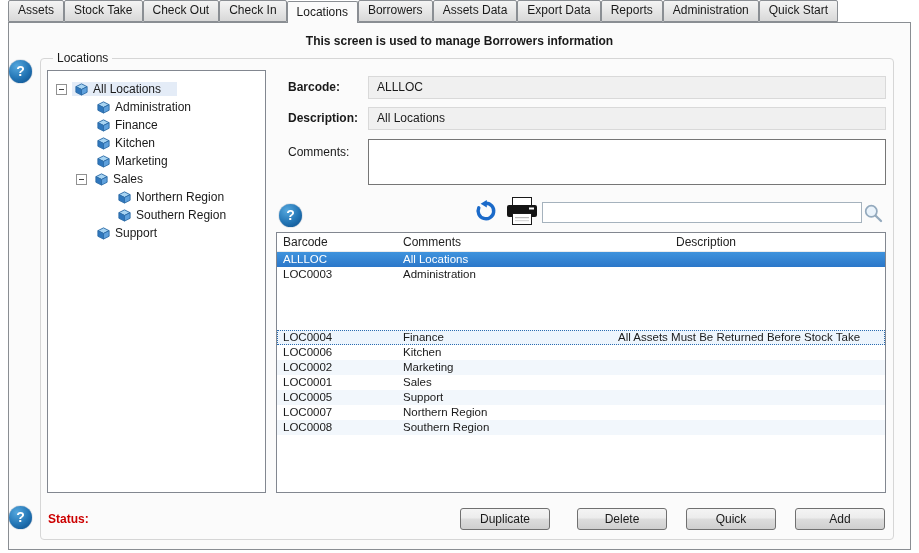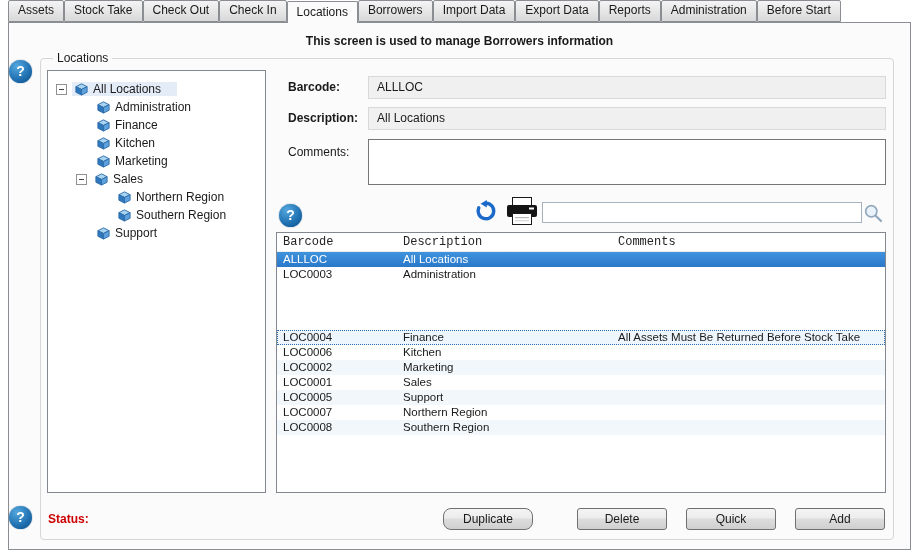--- a/index.html
+++ b/index.html
@@ -65,38 +65,38 @@
   .refresh { position:absolute; left:475px; top:200px; width:22px; height:22px; cursor:pointer; }
   .printer { position:absolute; left:505px; top:197px; width:34px; height:29px; cursor:pointer; }
   .searchbox { position:absolute; left:542px; top:202px; width:320px; height:21px;
     border:1px solid #a5b2bd; background:#fff; padding:0 5px; font:12px "Liberation Sans",sans-serif; }
   .magnifier { position:absolute; left:863px; top:203px; width:20px; height:20px; cursor:pointer; }
 
   
   .listview { position:absolute; left:276px; top:232px; width:610px; height:261px;
     border:1px solid #828790; background:#fff; overflow:hidden; }
   .lv-header { display:flex; height:19px; line-height:18px; background:#fff;
-    border-bottom:1px solid #ececec; color:#222;font-family:Liberation Mono, monospace; }
+    border-bottom:1px solid #ececec; color:#222; }
   .lv-header .c { padding-left:6px; cursor:pointer; }
   .c.c-barcode { width:120px; flex:0 0 120px; }
   .c.c-desc    { width:215px; flex:0 0 215px; }
   .c.c-comm    { flex:1 1 auto; }
   .lv-row { display:flex; height:15px; line-height:15px; font-size:11.5px; cursor:pointer; }
   .lv-row .c { padding-left:6px; white-space:nowrap; overflow:hidden; }
   .lv-row.alt { background:#f2f7fc; }
   .lv-row.selected { background:linear-gradient(#3f93dd,#2b77c9); color:#fff; }
   .lv-row.focused { background:#edf5fd; outline:1px dotted #2b6cb0; outline-offset:-1px;margin-top:48px; }
 
   
   .statuslabel { position:absolute; left:48px; top:512px; font-weight:bold; color:#cc0000; }
   .btn { position:absolute; top:508px; width:90px; height:22px; text-align:center;
     border:1px solid #707070; border-radius:3px; color:#1a1a1a;
     background:linear-gradient(#f4f4f4,#ececec 45%,#dddddd 50%,#cfcfcf);
     font:12px "Liberation Sans",sans-serif; line-height:20px; cursor:pointer; }
-  .btn.b1 { left:443px;border-radius:8px; } .btn.b2 { left:577px; } .btn.b3 { left:686px; } .btn.b4 { left:795px; }
+  .btn.b1 { left:460px; } .btn.b2 { left:577px; } .btn.b3 { left:686px; } .btn.b4 { left:795px; }
 </style>
 </head>
 <body>
 
 <svg width="0" height="0" style="position:absolute">
   <defs>
     <g id="cubeicon">
       <polygon points="2,5 8,2 14,5 8,8" fill="#a8d4f2" stroke="#2d6da8" stroke-width="1"></polygon>
       <polygon points="2,5 8,8 8,14 2,11" fill="#2f77bd" stroke="#2d6da8" stroke-width="1"></polygon>
       <polygon points="8,8 14,5 14,11 8,14" fill="#5ea0dc" stroke="#2d6da8" stroke-width="1"></polygon>
@@ -106,25 +106,25 @@
 
 <div id="app">
 
   <div class="tabstrip">
     <div class="tab">Assets</div>
     <div class="tab">Stock Take</div>
     <div class="tab">Check Out</div>
     <div class="tab">Check In</div>
     <div class="tab active">Locations</div>
     <div class="tab">Borrowers</div>
-    <div class="tab">Import Data</div>
+    <div class="tab">Assets Data</div>
     <div class="tab">Export Data</div>
     <div class="tab">Reports</div>
     <div class="tab">Administration</div>
-    <div class="tab">Before Start</div>
+    <div class="tab">Quick Start</div>
   </div>
 
   <div class="frame"></div>
 
   <div class="instruction">This screen is used to manage Borrowers information</div>
 
   <div class="groupbox">
     <span class="legend">Locations</span>
   </div>
 
@@ -230,22 +230,22 @@
   </svg>
   <input class="searchbox" type="text" value="" style="">
   <svg class="magnifier" viewBox="0 0 20 20">
     <circle cx="8.3" cy="8.3" r="5.6" fill="#eaf3fb" stroke="#93a9bd" stroke-width="1.7"></circle>
     <line x1="12.7" y1="12.7" x2="18" y2="18" stroke="#93a9bd" stroke-width="2.3" stroke-linecap="round"></line>
   </svg>
 
   <div class="listview">
     <div class="lv-header">
       <div class="c c-barcode">Barcode</div>
+      <div class="c c-comm">Comments</div>
       <div class="c c-desc">Description</div>
-      <div class="c c-comm">Comments</div>
     </div>
     <div class="lv-row selected">
       <div class="c c-barcode">ALLLOC</div>
       <div class="c c-desc">All Locations</div>
       <div class="c c-comm"></div>
     </div>
     <div class="lv-row">
       <div class="c c-barcode">LOC0003</div>
       <div class="c c-desc">Administration</div>
       <div class="c c-comm"></div>

